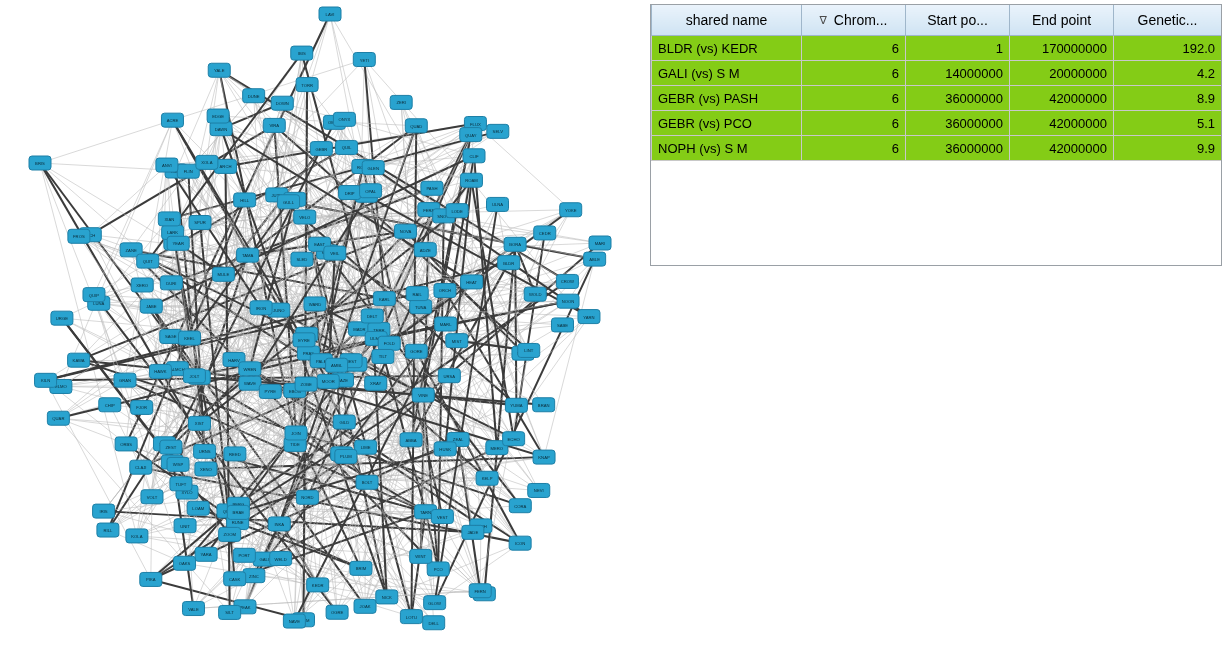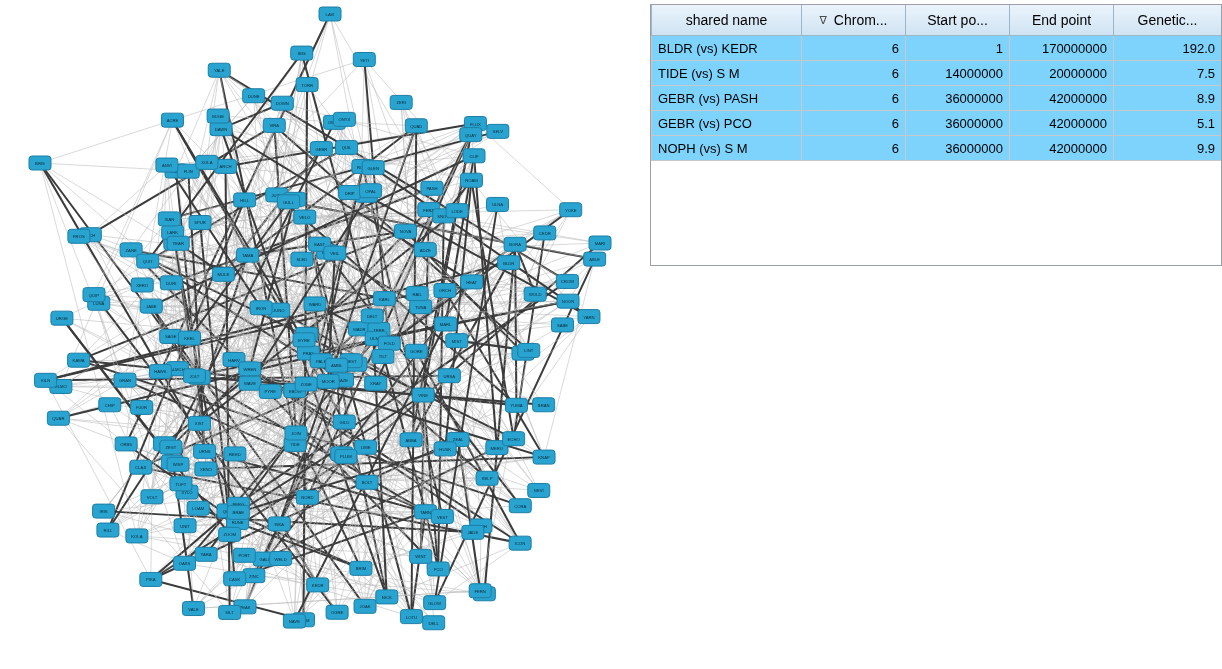--- a/index.html
+++ b/index.html
@@ -62,21 +62,21 @@
     white-space: nowrap;
     overflow: hidden;
     margin-left: 40px;
   }
   table.data-table td {
     border: 1px solid #c8c8c8;
     padding: 2px 6px;
     height: 20px;
     white-space: nowrap;
     overflow: hidden;
-    background: #7dd3fc;
+    background: #84cc16;
   }
   td.col-name   { text-align: left; }
   td.col-num    { text-align: right; }
   .filter-icon {
     display: inline-block;
     margin-right: 4px;
     color: #4c4c4c;
     font-size: 11px;
     vertical-align: middle;
   }
@@ -1716,25 +1716,25 @@
       </thead>
       <tbody id="table-body">
           <tr>
             <td class="col-name">BLDR (vs) KEDR</td>
             <td class="col-num">6</td>
             <td class="col-num">1</td>
             <td class="col-num">170000000</td>
             <td class="col-num">192.0</td>
           </tr>
           <tr>
-            <td class="col-name">TIDE (vs) S M</td>
+            <td class="col-name">GALI (vs) S M</td>
             <td class="col-num">6</td>
             <td class="col-num">14000000</td>
             <td class="col-num">20000000</td>
-            <td class="col-num">7.5</td>
+            <td class="col-num">4.2</td>
           </tr>
           <tr>
             <td class="col-name">GEBR (vs) PASH</td>
             <td class="col-num">6</td>
             <td class="col-num">36000000</td>
             <td class="col-num">42000000</td>
             <td class="col-num">8.9</td>
           </tr>
           <tr>
             <td class="col-name">GEBR (vs) PCO</td>

